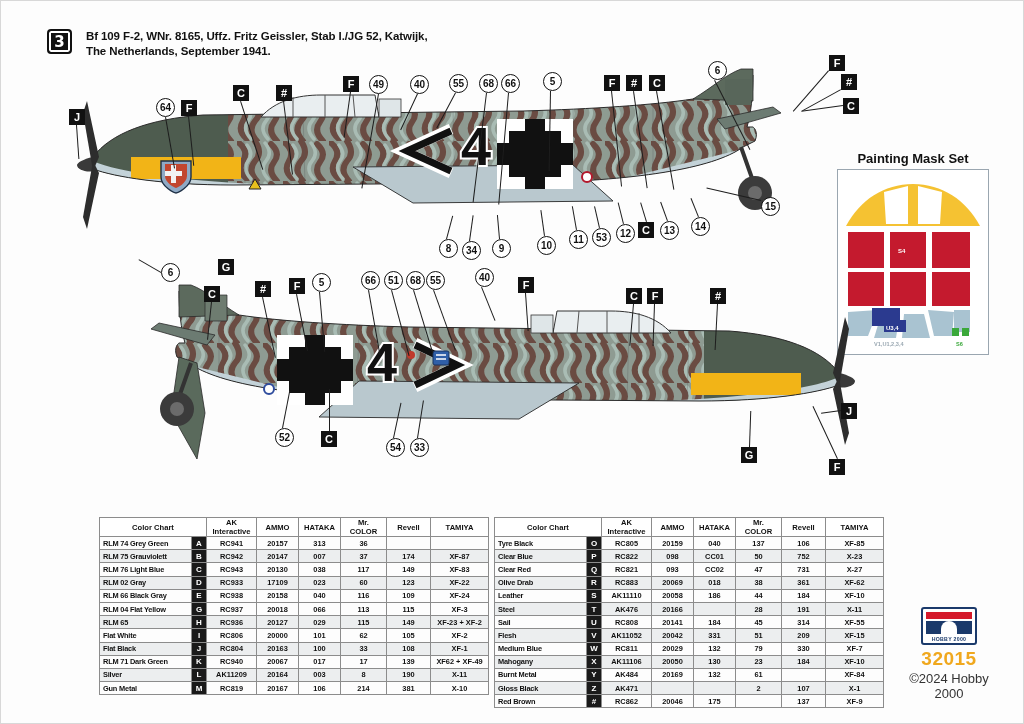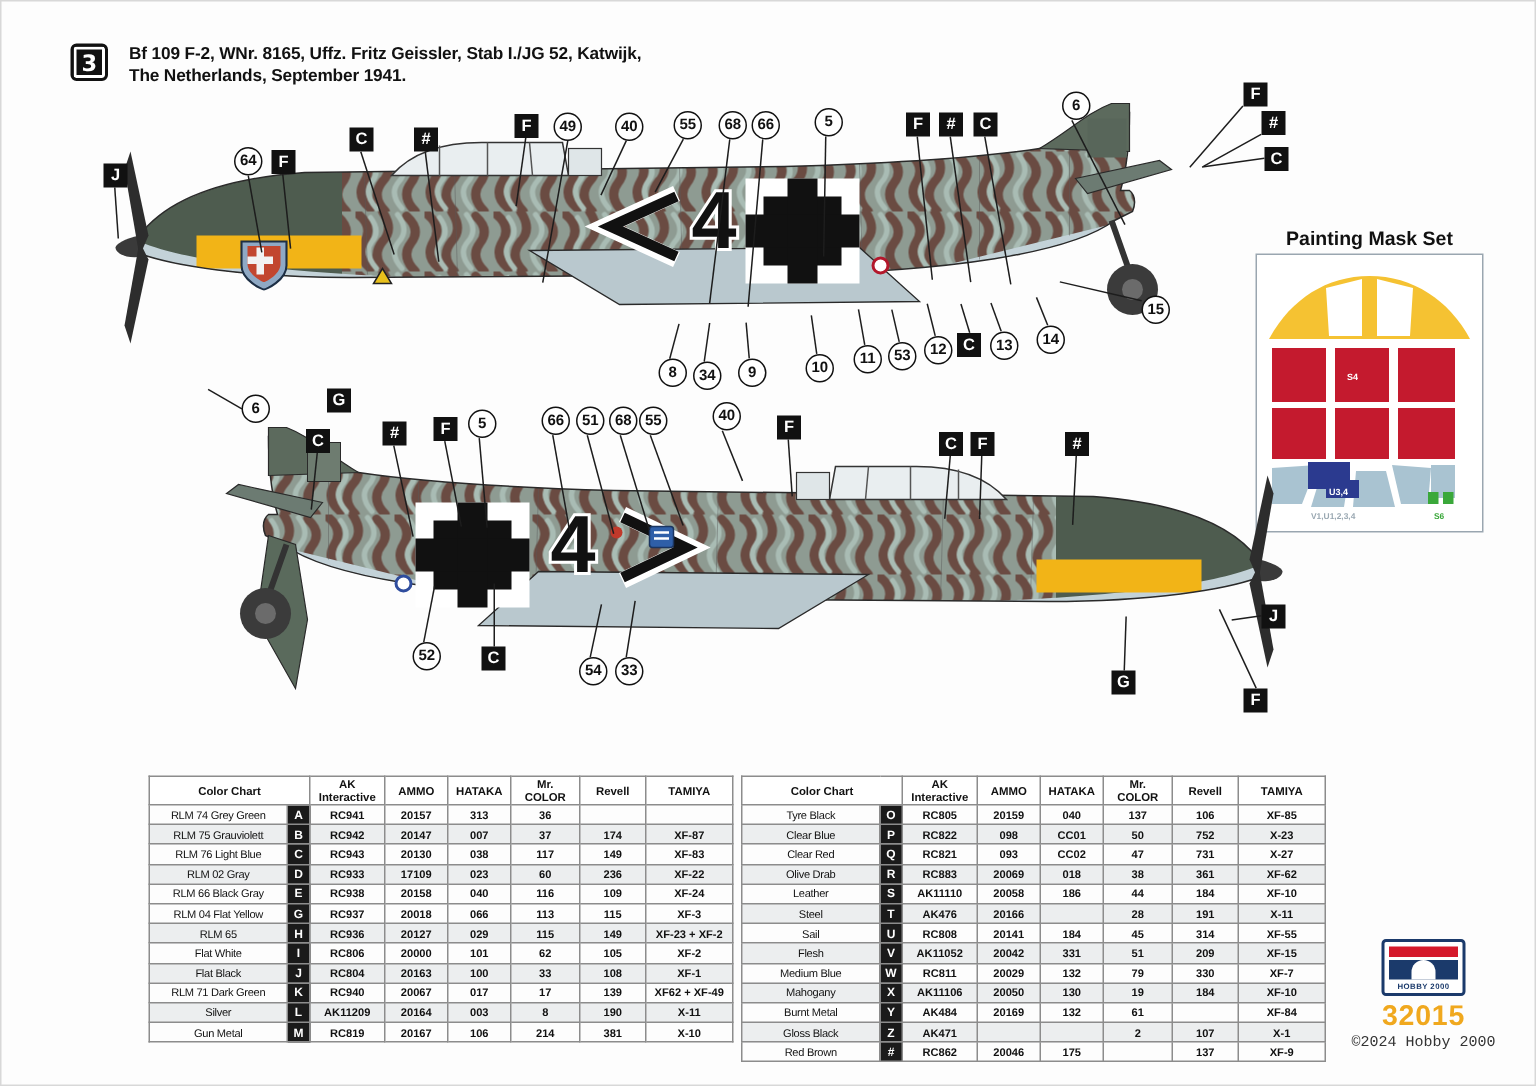--- a/index.html
+++ b/index.html
@@ -57,21 +57,21 @@
     text-align: center; font-size: 13px; font-weight: bold; color: #111;
   }
 
   
   .ctable {
     position: absolute; border-collapse: collapse;
     font-size: 7.4px; color: #111;
   }
   .ctable td, .ctable th { border: 0.8px solid #8c8c8c; padding: 0 3px; height: 13.2px; }
   .ctable th { font-weight: bold; text-align: center; font-size: 7.6px; background: #fff; height: 17px; }
-  .ctable td.name { text-align: center; font-weight: normal; width: 92px; letter-spacing: -0.2px; }
+  .ctable td.name { text-align: left; font-weight: bold; width: 92px; letter-spacing: -0.2px; }
   .ctable td.code {
     background: #1a1a1a; color: #fff; text-align: center; font-weight: bold;
     width: 15px; font-size: 8px;
   }
   .ctable td.v { text-align: center; font-weight: bold; }
   .ctable tr.alt td.name, .ctable tr.alt td.v { background: #eceeef; }
   .ctable .c-ak { width: 50px; } .ctable .c-am { width: 42px; }
   .ctable .c-ha { width: 42px; } .ctable .c-mr { width: 46px; }
   .ctable .c-re { width: 44px; } .ctable .c-ta { width: 58px; }
 
@@ -88,21 +88,21 @@
   #logo-arch {
     position: absolute; left: 50%; transform: translateX(-50%); bottom: 9px;
     width: 16px; height: 13px; background: #fff; border-radius: 8px 8px 0 0;
   }
   #logo-word {
     position: absolute; left: 0; right: 0; bottom: 0; height: 9px;
     font-size: 5.2px; font-weight: bold; color: #1b3a6b; letter-spacing: 0.3px;
     display: flex; align-items: center; justify-content: center;
   }
   #kit-no { font-size: 19px; font-weight: bold; color: #f0a81e; margin-top: 3px; letter-spacing: 0.5px; }
-  #copy { font-size: 10px; color: #333; margin-top: 1px; font-family: Liberation Mono, monospace; }
+  #copy { font-size: 13px; color: #333; margin-top: 1px; }
 </style>
 </head>
 <body>
 
 <div id="sheet">
 
   <div class="hdr">
     <div class="opt-badge">
       <span>3</span>
     </div>
@@ -473,21 +473,21 @@
           <td class="v">149</td>
           <td class="v">XF-83</td>
         </tr>
         <tr class="alt">
           <td class="name">RLM 02 Gray</td>
           <td class="code">D</td>
           <td class="v">RC933</td>
           <td class="v">17109</td>
           <td class="v">023</td>
           <td class="v">60</td>
-          <td class="v">236</td>
+          <td class="v">123</td>
           <td class="v">XF-22</td>
         </tr>
         <tr>
           <td class="name">RLM 66 Black Gray</td>
           <td class="code">E</td>
           <td class="v">RC938</td>
           <td class="v">20158</td>
           <td class="v">040</td>
           <td class="v">116</td>
           <td class="v">109</td>
@@ -668,21 +668,21 @@
           <td class="v">79</td>
           <td class="v">330</td>
           <td class="v">XF-7</td>
         </tr>
         <tr class="alt">
           <td class="name">Mahogany</td>
           <td class="code">X</td>
           <td class="v">AK11106</td>
           <td class="v">20050</td>
           <td class="v">130</td>
-          <td class="v">19</td>
+          <td class="v">23</td>
           <td class="v">184</td>
           <td class="v">XF-10</td>
         </tr>
         <tr>
           <td class="name">Burnt Metal</td>
           <td class="code">Y</td>
           <td class="v">AK484</td>
           <td class="v">20169</td>
           <td class="v">132</td>
           <td class="v">61</td>

